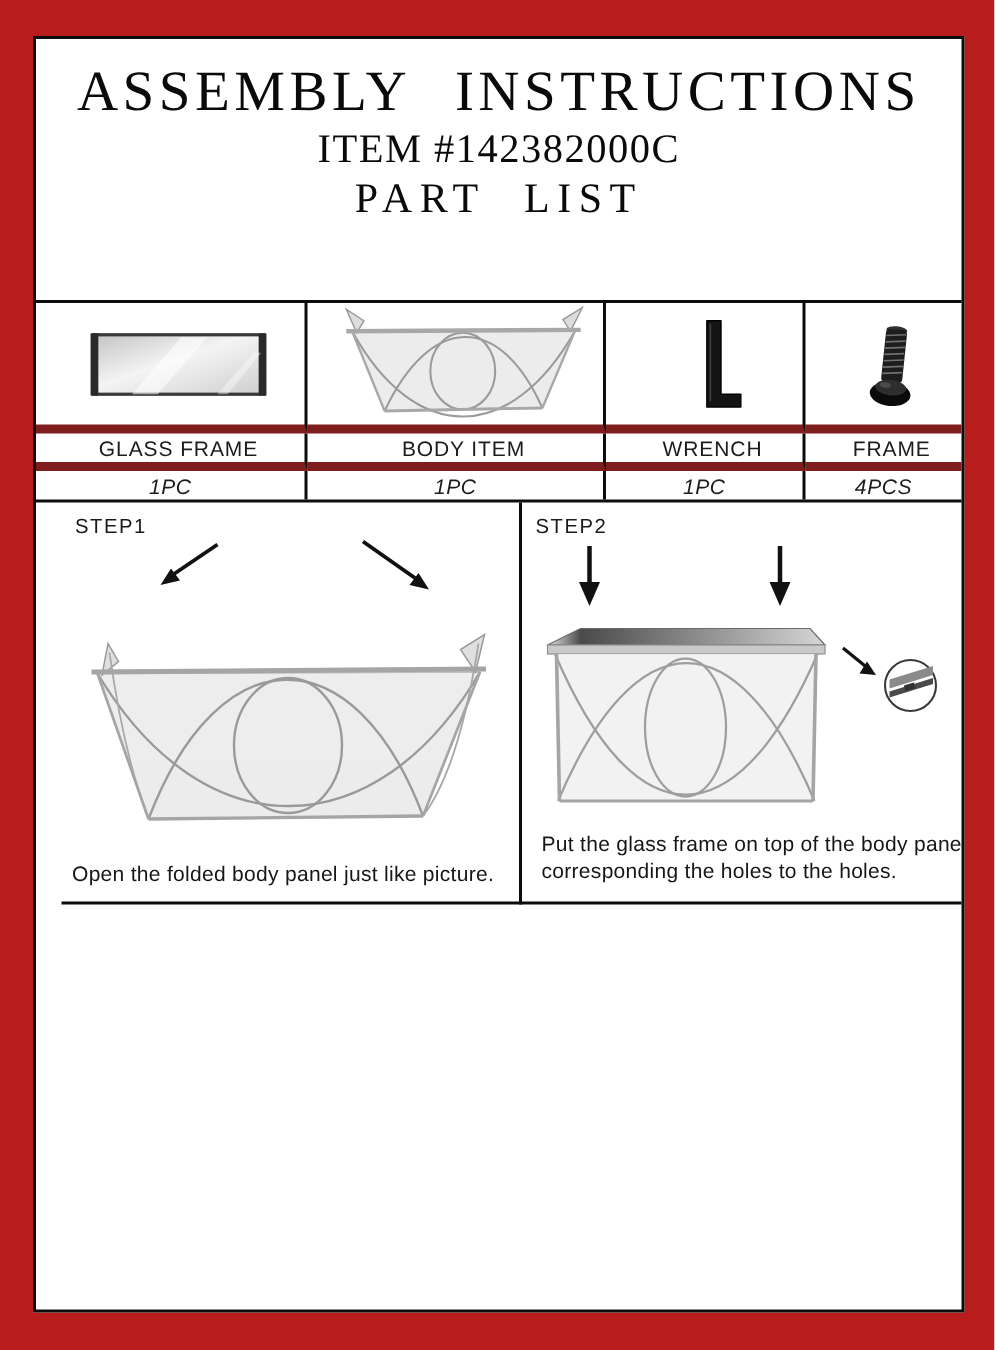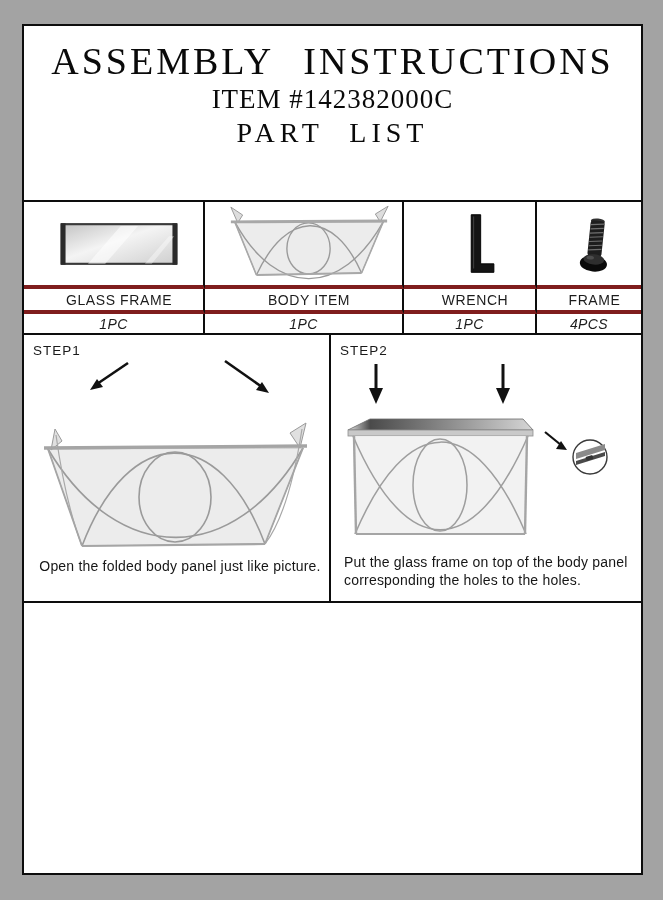--- a/index.html
+++ b/index.html
@@ -1,44 +1,44 @@
 <!DOCTYPE html>
 <html><head>
 <meta charset="utf-8">
 <style>
   html,body{margin:0;padding:0;background:#fff;}
-  .page{position:relative;width:663px;height:900px;background:#a3a3a3;overflow:hidden;
+  .page{position:relative;width:663px;height:900px;background:#b91c1c;overflow:hidden;
         font-family:"Liberation Sans","DejaVu Sans",sans-serif;color:#111;}
   .sheet{position:absolute;left:22px;top:24px;width:621px;height:851px;
          border:2px solid #0d0d0d;box-sizing:border-box;background:#fff;}
   
   .header{height:161px;border-bottom:2px solid #0d0d0d;text-align:center;}
   .title{margin-top:13px;font-family:"Liberation Serif","DejaVu Serif",serif;
          font-size:38px;letter-spacing:3px;word-spacing:18px;color:#0a0a0a;}
   .item{margin-top:1px;font-family:"Liberation Serif","DejaVu Serif",serif;
         font-size:27px;letter-spacing:1px;color:#0a0a0a;}
   .partlist{margin-top:2px;font-family:"Liberation Serif","DejaVu Serif",serif;
         font-size:28px;letter-spacing:5px;word-spacing:14px;color:#0a0a0a;}
   
   .parts{display:grid;grid-template-columns:181px 199px 133px 1fr;
          grid-template-rows:87px 25px 19px;border-bottom:2px solid #0d0d0d;}
   .pc{border-right:2px solid #0d0d0d;display:flex;align-items:center;justify-content:center;
       box-sizing:border-box;}
   .pc.last{border-right:none;}
-  .pc.rb{border-bottom:4px solid #7f1d1d;padding-left:11px;}
+  .pc.rb{border-bottom:6px solid #7f1d1d;padding-left:11px;}
   .pname{font-size:14px;letter-spacing:.6px;color:#1c1c1c;}
   .pqty{font-size:14px;letter-spacing:.4px;color:#1c1c1c;font-style:italic;}
   
-  .steps{display:grid;grid-template-columns:307px 1fr;grid-template-rows:268px 1fr;}
+  .steps{display:grid;grid-template-columns:307px 1fr;grid-template-rows:268px 1fr;padding-left:17px;}
   .step{position:relative;box-sizing:border-box;overflow:hidden;}
   .step.br{border-right:2px solid #0d0d0d;}
   .step.bb{border-bottom:2px solid #0d0d0d;}
   .slabel{position:absolute;left:9px;top:8px;font-size:13.5px;letter-spacing:1px;color:#1a1a1a;}
   .cap{position:absolute;font-size:14px;letter-spacing:.2px;line-height:17.5px;color:#161616;}
-  .cap1{left:7px;bottom:26px;width:298px;text-align:center;}
+  .cap1{left:7px;bottom:10px;width:298px;}
   .cap2{left:13px;bottom:12px;width:294px;}
   .fig{position:absolute;}
   .f1{left:10px;top:18px;}
   .f2{left:6px;top:22px;}
 </style>
 </head>
 <body>
 
 <div class="page">
  <div class="sheet">

